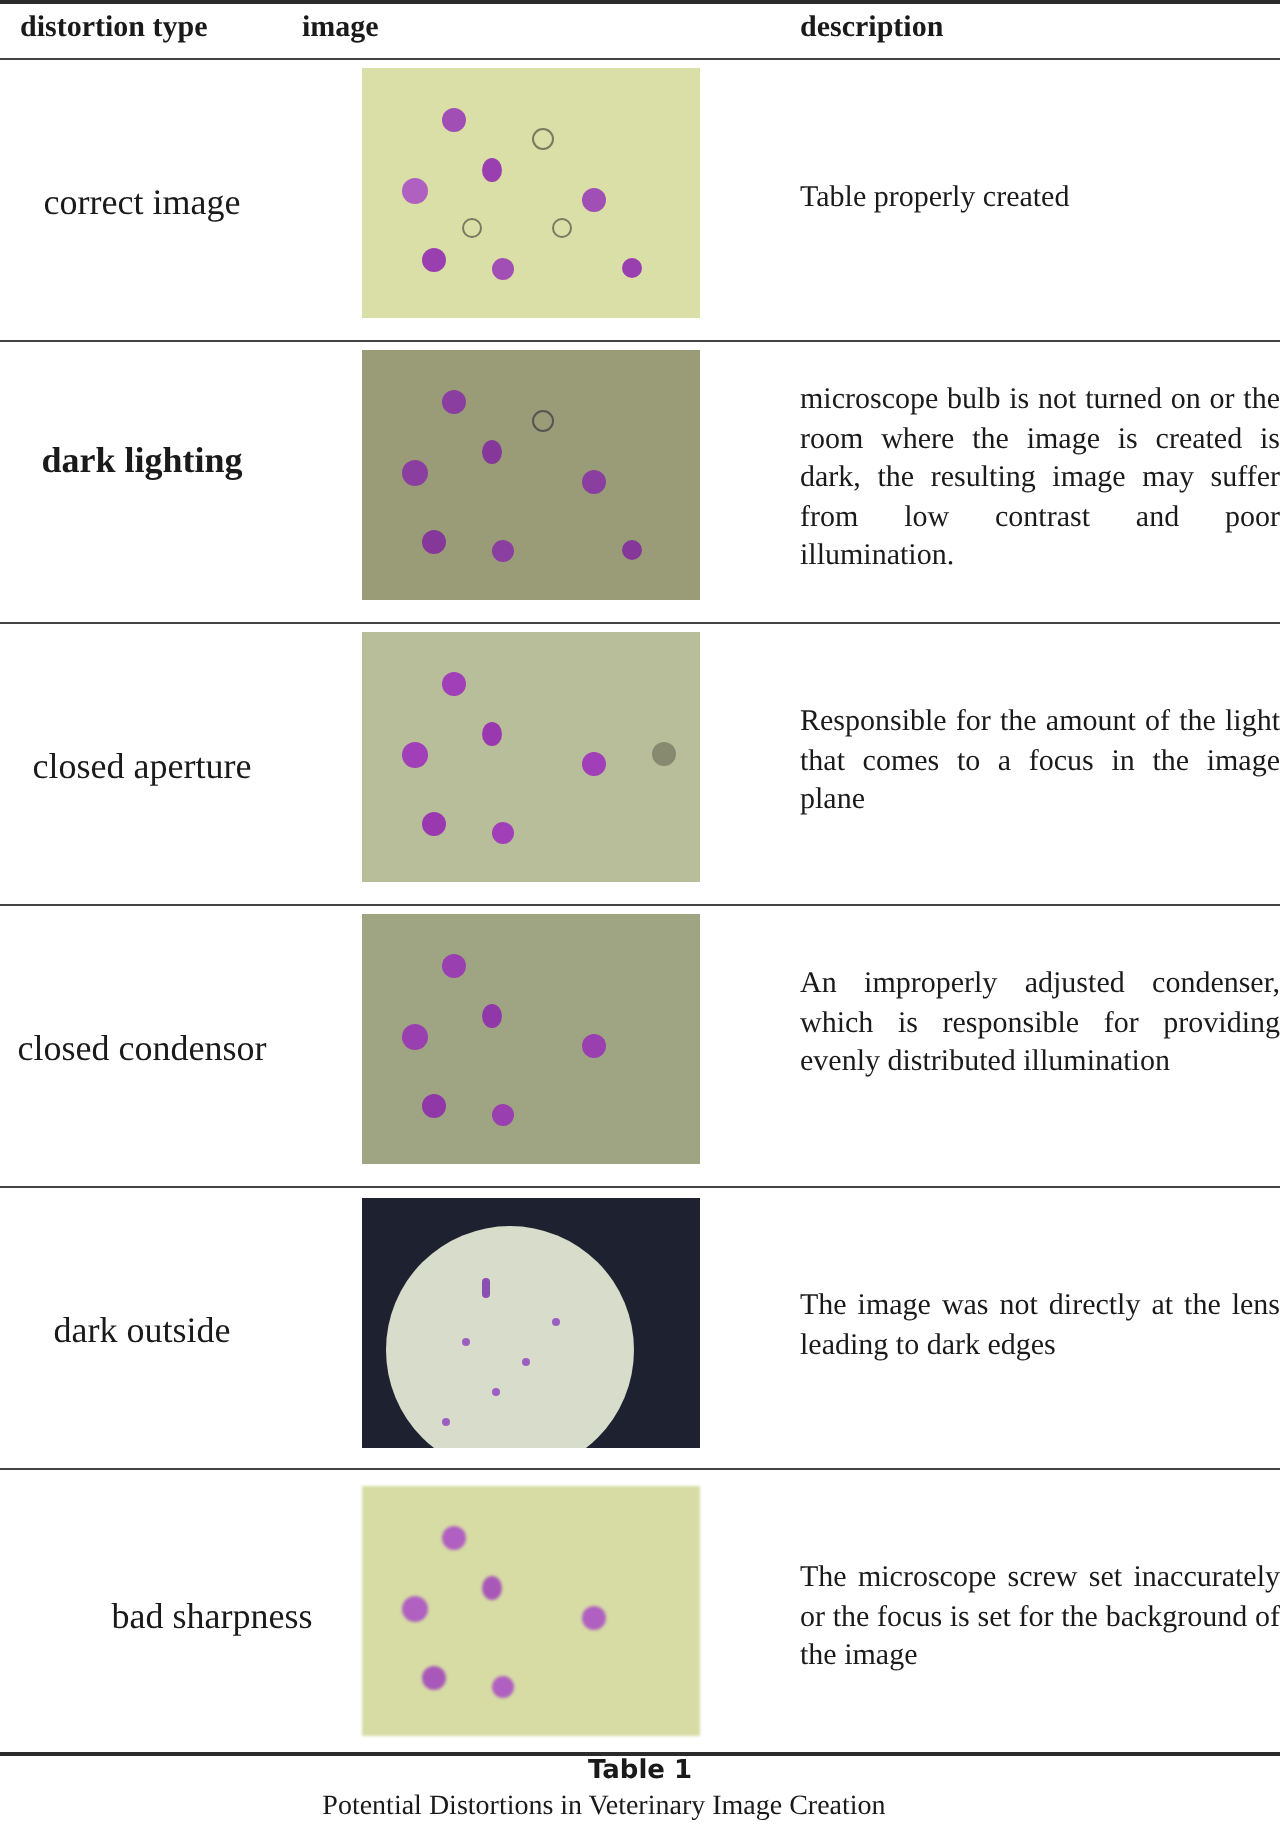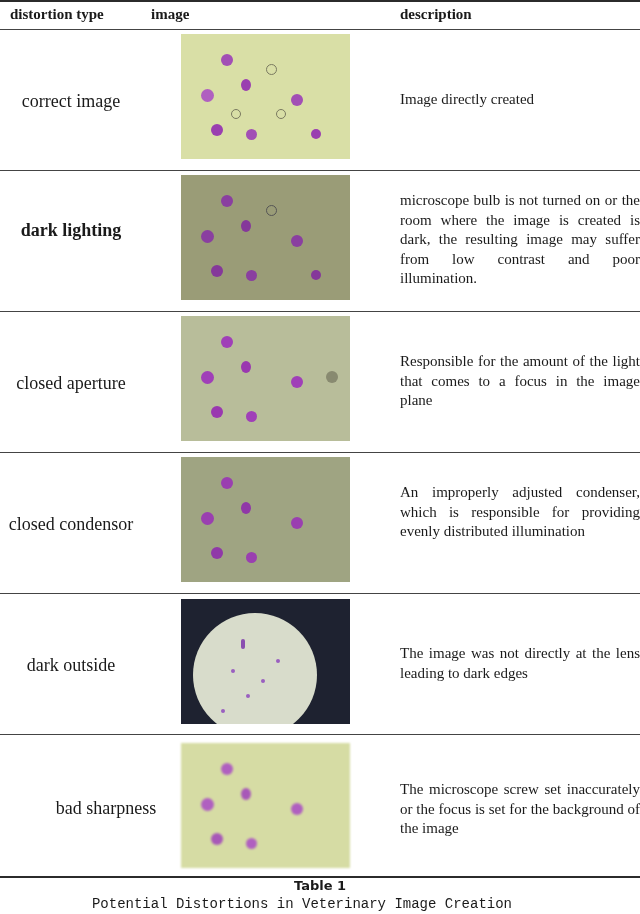--- a/index.html
+++ b/index.html
@@ -12,21 +12,21 @@
          font-family: "Liberation Serif", "DejaVu Serif", serif; }
   .row { position: absolute; left: 0; width: 640px; }
   .type { position: absolute; left: 0; width: 142px; text-align: center;
           font-size: 18px; font-family: "Liberation Serif", serif; }
   .img { position: absolute; left: 181px; width: 169px; height: 125px; overflow: hidden; }
   .desc { position: absolute; left: 400px; width: 240px; font-size: 15px; line-height: 19.5px;
           text-align: justify; font-family: "Liberation Serif", serif; }
   .caption-title { position: absolute; top: 878px; left: 0; width: 640px; text-align: center;
           font-family: "DejaVu Sans", sans-serif; font-weight: bold; font-size: 13px; }
   .caption-text { position: absolute; top: 896px; left: 0; width: 604px; text-align: center;
-          font-family: Liberation Mono, monospace; font-size: 14px; }
+          font-family: Liberation Serif, serif; font-size: 14px; }
   .cell { position: absolute; border-radius: 50%; }
 </style>
 </head>
 <body>
 
 <div class="rule thick" style="top:0;"></div>
 <div class="hdr" style="left:10px;">distortion type</div>
 <div class="hdr" style="left:151px;">image</div>
 <div class="hdr" style="left:400px;">description</div>
 <div class="rule thin" style="top:29px;"></div>
@@ -38,21 +38,21 @@
     <div class="cell" style="left:60px;top:45px;width:10px;height:12px;background:#9a3fb0;"></div>
     <div class="cell" style="left:20px;top:55px;width:13px;height:13px;background:#b060c0;"></div>
     <div class="cell" style="left:85px;top:30px;width:9px;height:9px;border:1px solid #7a7a60;"></div>
     <div class="cell" style="left:110px;top:60px;width:12px;height:12px;background:#a24fb5;"></div>
     <div class="cell" style="left:30px;top:90px;width:12px;height:12px;background:#9a3fb0;"></div>
     <div class="cell" style="left:65px;top:95px;width:11px;height:11px;background:#a24fb5;"></div>
     <div class="cell" style="left:130px;top:95px;width:10px;height:10px;background:#9a3fb0;"></div>
     <div class="cell" style="left:95px;top:75px;width:8px;height:8px;border:1px solid #7a7a60;"></div>
     <div class="cell" style="left:50px;top:75px;width:8px;height:8px;border:1px solid #7a7a60;"></div>
   </div>
-  <div class="desc" style="top:60px;">Image directly created</div>
+  <div class="desc" style="top:60px;">Table properly created</div>
 </div>
 <div class="rule thin" style="top:170px;"></div>
 
 <div class="row" style="top:171px;height:140px;">
   <div class="type" style="top:49px;font-weight:bold;">dark lighting</div>
   <div class="img" style="top:4px;background:#9a9c77;">
     <div class="cell" style="left:40px;top:20px;width:12px;height:12px;background:#8a3fa0;"></div>
     <div class="cell" style="left:60px;top:45px;width:10px;height:12px;background:#85389a;"></div>
     <div class="cell" style="left:20px;top:55px;width:13px;height:13px;background:#8a3fa0;"></div>
     <div class="cell" style="left:110px;top:60px;width:12px;height:12px;background:#8a3fa0;"></div>

